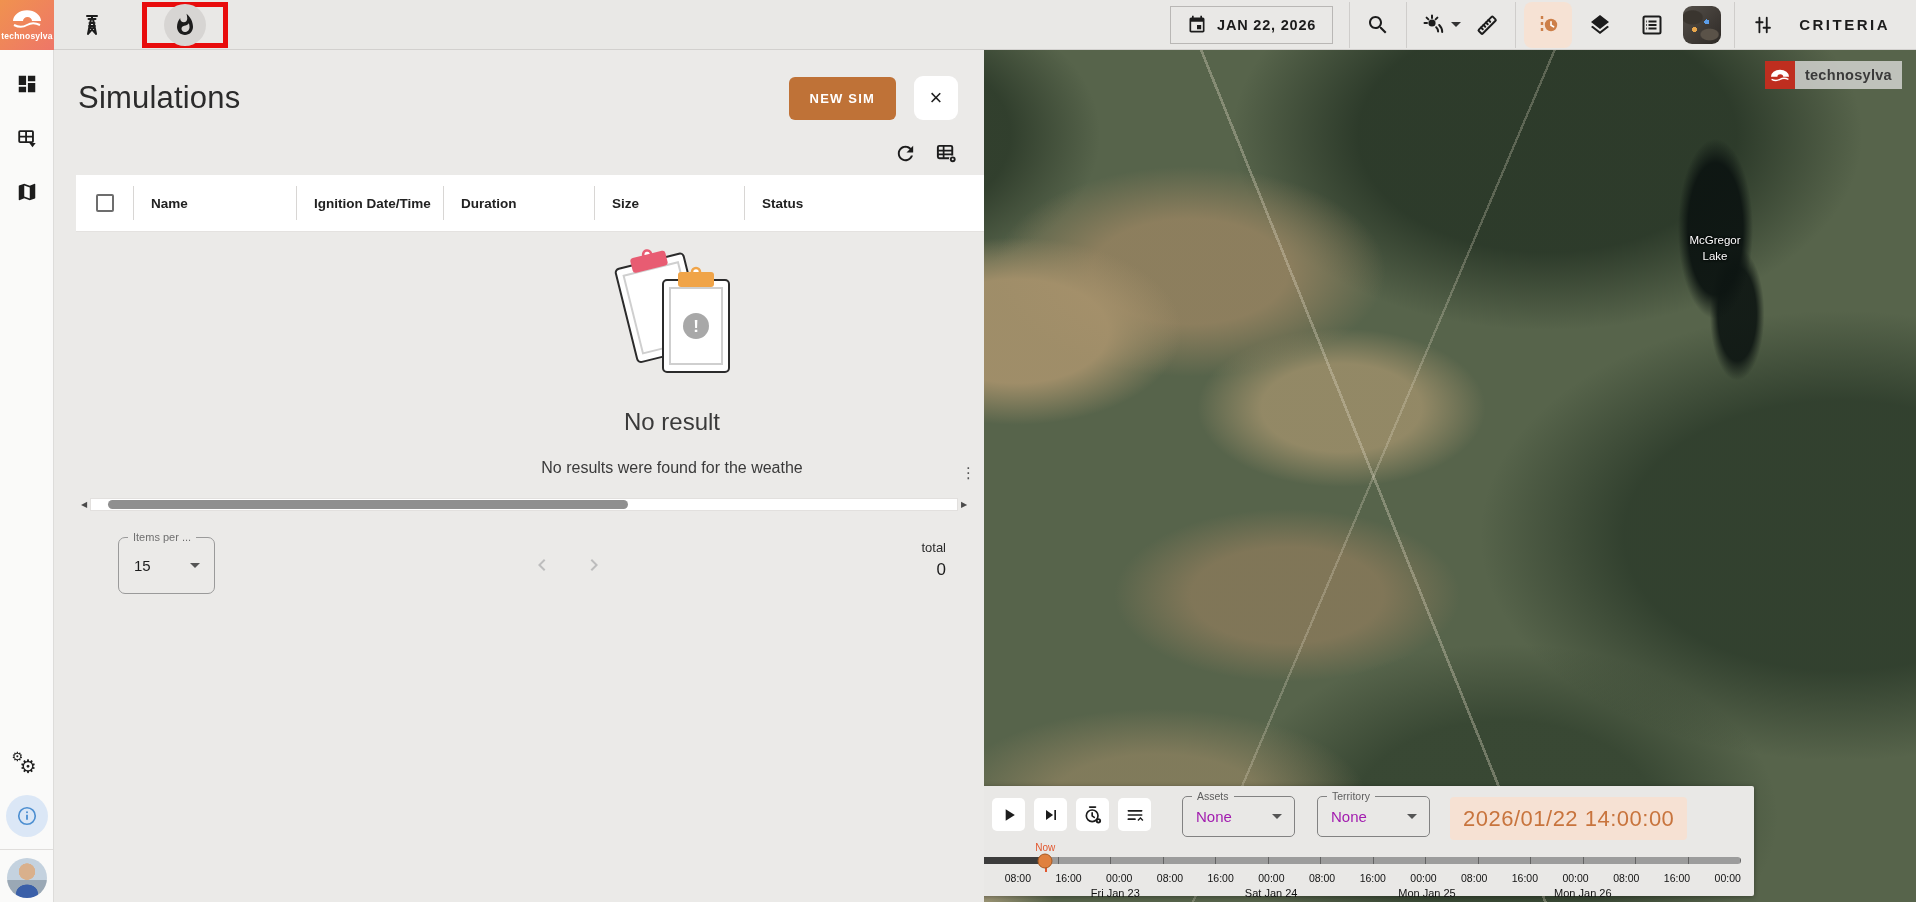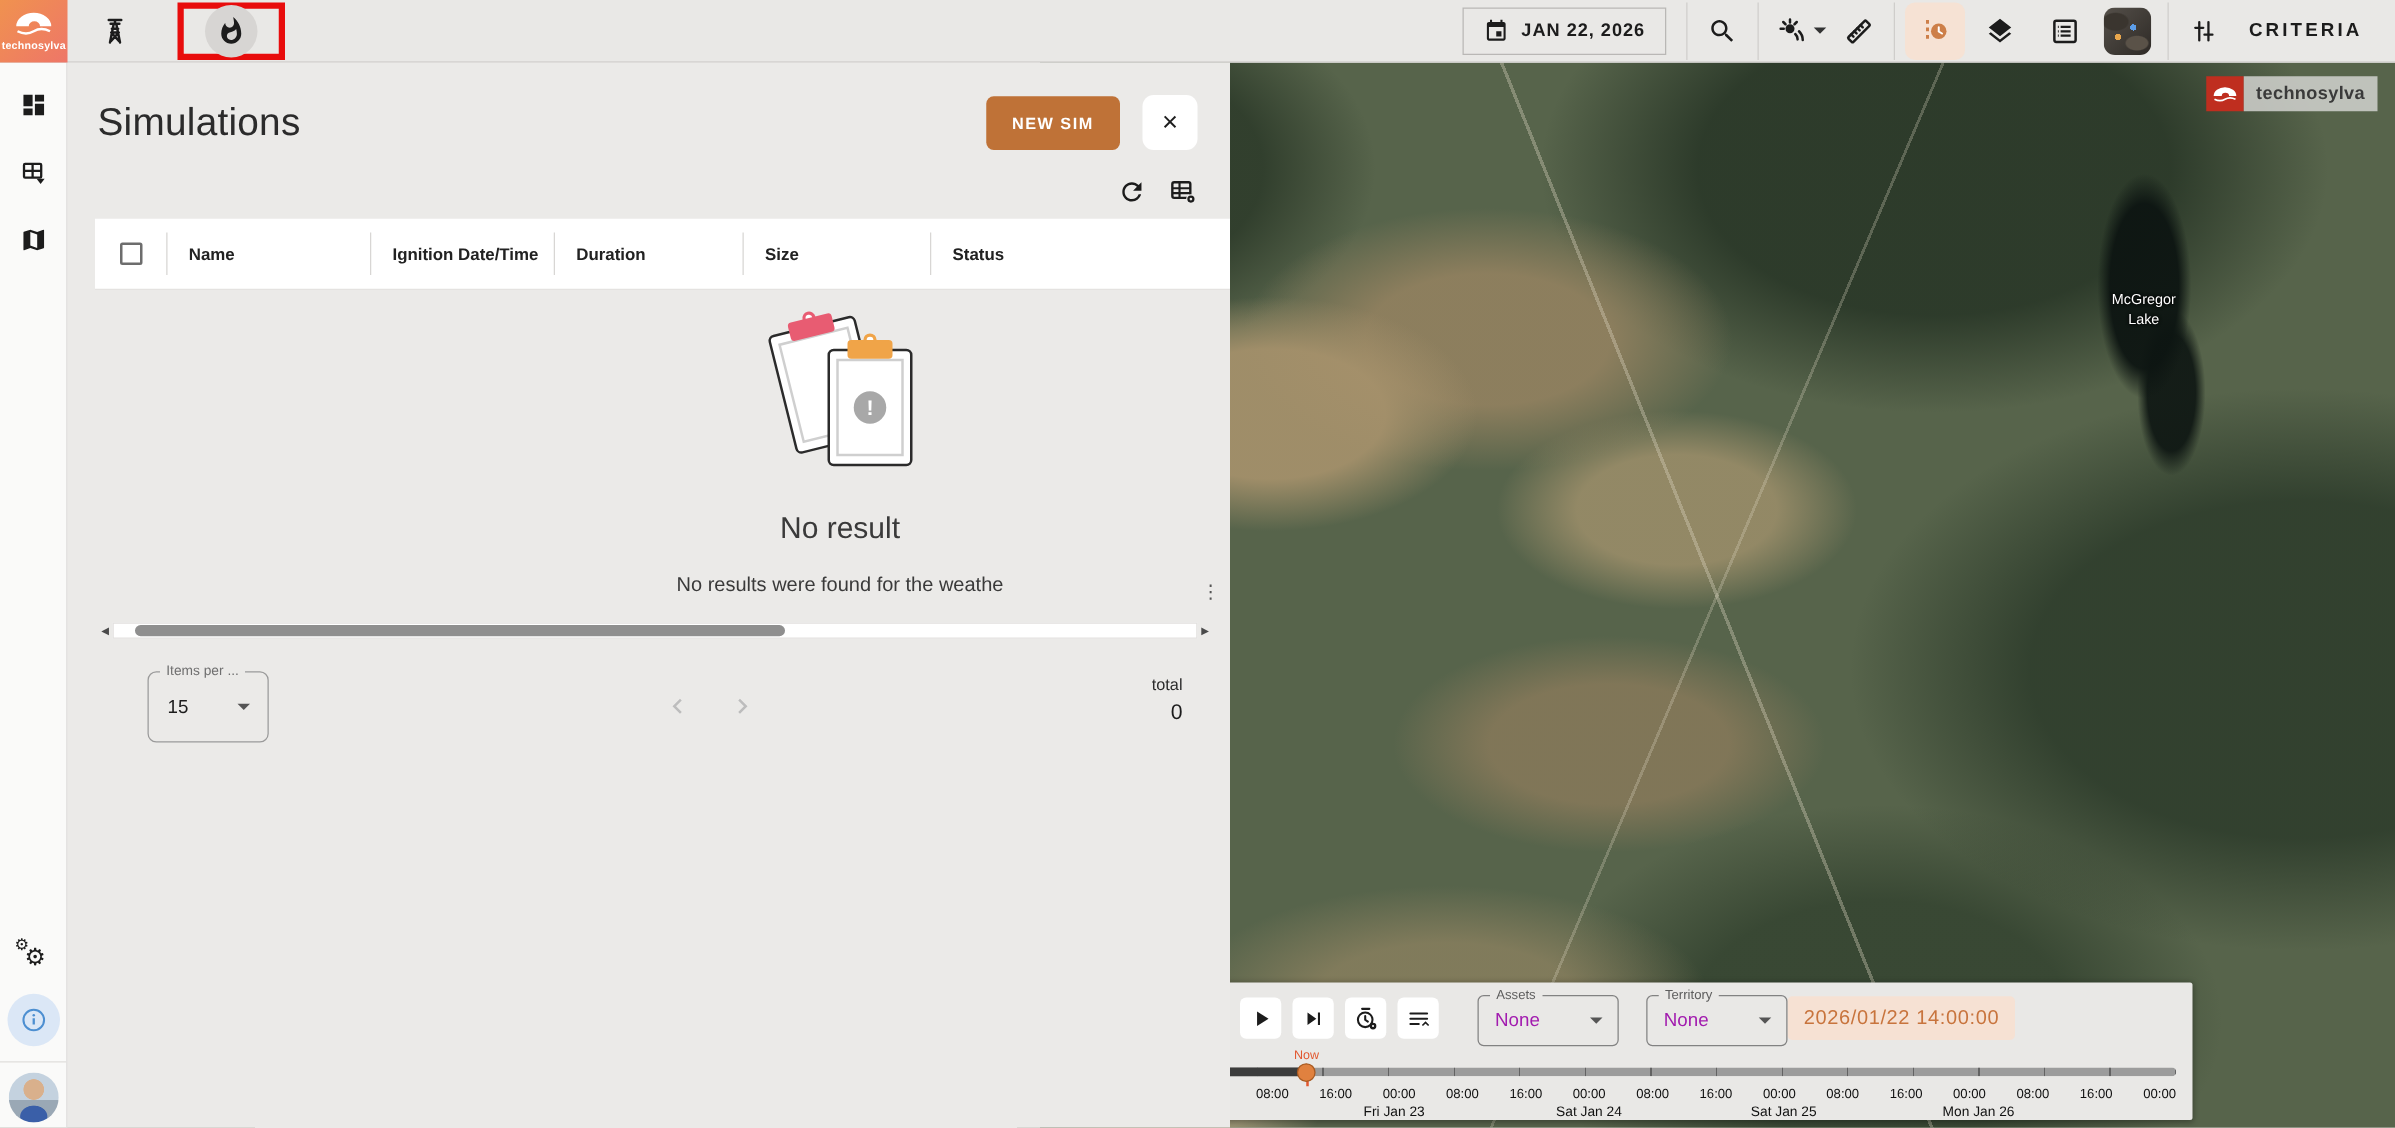--- a/index.html
+++ b/index.html
@@ -111,21 +111,21 @@
 
   
   .tl-panel { position:absolute; right:162px; bottom:6px; width:812px; height:110px; background:#e9e8e6; border-radius:2px; box-shadow:0 1px 5px rgba(0,0,0,.35); }
   .tl-controls { display:flex; align-items:flex-start; padding:8px 10px 0 8px; }
   .tl-btn { width:33px; height:33px; background:#fff; border:none; border-radius:5px; margin-right:9px; display:flex; align-items:center; justify-content:center; margin-top:4px; }
   .tl-btn svg { width:20px; height:20px; }
   .tl-select { position:relative; width:113px; height:41px; border:1px solid #828282; border-radius:5px; margin-left:22px; margin-top:2px; }
   .tl-select .fl-label { position:absolute; top:-7px; left:9px; background:#e9e8e6; padding:0 5px; font-size:10.5px; color:#5d5d5d; }
   .tl-select .fl-row { display:flex; align-items:center; justify-content:space-between; padding:11px 12px 0 13px; }
   .tl-select .fl-value { font-size:15px; color:#a21caf; }
-  .tl-timestamp { margin-top:3px; background:#f6e1d3; color:#c8743d; font-size:16px; letter-spacing:.5px; padding:9px 13px 8px; border-radius:4px; white-space:nowrap; }
+  .tl-timestamp { margin-left:20px; margin-top:3px; background:#f6e1d3; color:#c8743d; font-size:22px; letter-spacing:.5px; padding:9px 13px 8px; border-radius:4px; white-space:nowrap; }
   .tl-trackzone { position:relative; margin:17px 13px 0 12px; height:48px; }
   .tl-track { position:relative; height:7px; border-radius:4px;
       background-image:repeating-linear-gradient(90deg, transparent 0, transparent calc(6.6667% - 1px), #636363 calc(6.6667% - 1px), #636363 6.6667%);
       background-color:#9c9c9c; }
   .tl-fill { position:absolute; left:0; top:0; bottom:0; width:11.6%; background:#3c3c3c; border-radius:4px 0 0 4px; }
   .tl-nowtick { position:absolute; left:11.6%; top:-2px; width:2px; height:17px; background:#e2572f; }
   .tl-handle { position:absolute; left:11.6%; top:3.5px; transform:translate(-50%,-50%); width:15px; height:15px; border-radius:50%; background:#e0813f; border:1px solid #a85a22; }
   .tl-now { position:absolute; left:11.6%; top:-15px; transform:translateX(-50%); color:#e2572f; font-size:10px; }
   .tl-ticks { display:flex; justify-content:space-between; margin-top:8px; font-size:10.5px; color:#111; }
   .tl-days { position:relative; margin-top:3px; height:13px; font-size:11px; color:#111; }
@@ -457,18 +457,18 @@
           <span>08:00</span>
           <span>16:00</span>
           <span>00:00</span>
           <span>08:00</span>
           <span>16:00</span>
           <span>00:00</span>
         </div>
       <div class="tl-days">
         <span class="d0">Fri Jan 23</span>
         <span class="d1">Sat Jan 24</span>
-        <span class="d2">Sat Jan 25</span>
+        <span class="d2">Mon Jan 25</span>
         <span class="d3">Mon Jan 26</span>
       </div>
     </div>
   </div>
 </section>
 
 </body></html>

